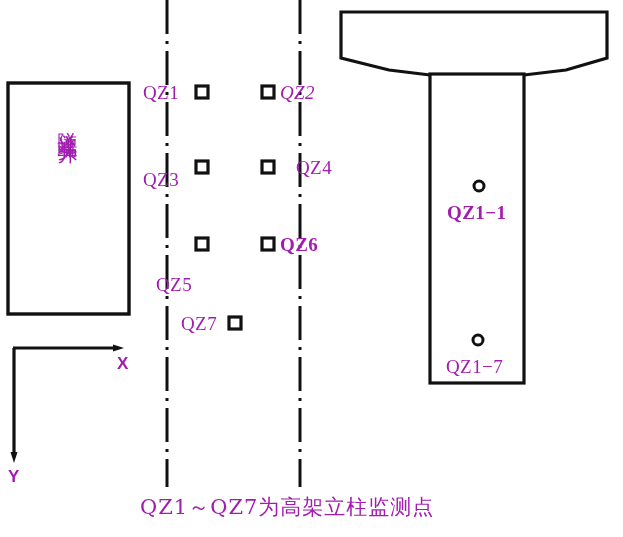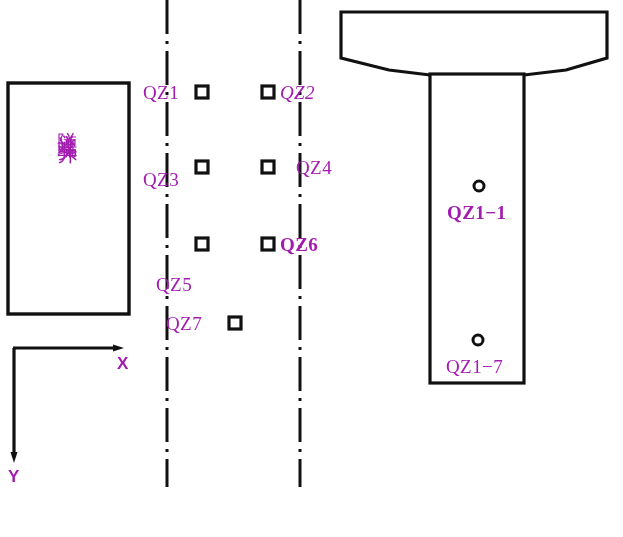--- a/index.html
+++ b/index.html
@@ -92,22 +92,23 @@
   </svg>
 
   <div class="lbl shaft-label" style="left:58px; top:116px;">隧道端头井</div>
 
   <div class="lbl qz-label" style="left:143px; top:83px;">QZ1</div>
   <div class="lbl qz-label" style="left:280px; top:83px;font-style:italic;">QZ2</div>
   <div class="lbl qz-label" style="left:143px; top:170px;text-align:center;">QZ3</div>
   <div class="lbl qz-label" style="left:296px; top:158px;">QZ4</div>
   <div class="lbl qz-label" style="left:156px; top:235px;margin-top:40px;">QZ5</div>
   <div class="lbl qz-label" style="left:280px; top:235px;font-weight:bold;">QZ6</div>
-  <div class="lbl qz-label" style="left:166px; top:314px;text-align:center;">QZ7</div>
+  <div class="lbl qz-label" style="left:181px; top:314px;text-align:center;">QZ7</div>
 
   <div class="lbl pier-label" style="left:447px; top:203px;font-weight:bold;">QZ1−1</div>
   <div class="lbl pier-label" style="left:446px; top:357px;">QZ1−7</div>
 
   <div class="lbl axis-label" style="left:117px; top:355px;">X</div>
   <div class="lbl axis-label" style="left:8px; top:468px;">Y</div>
 
+  <div class="lbl caption" style="left:140px; top:497px;">QZ1～QZ7为高架立柱监测点</div>
 
 </div>
 
 </body></html>

